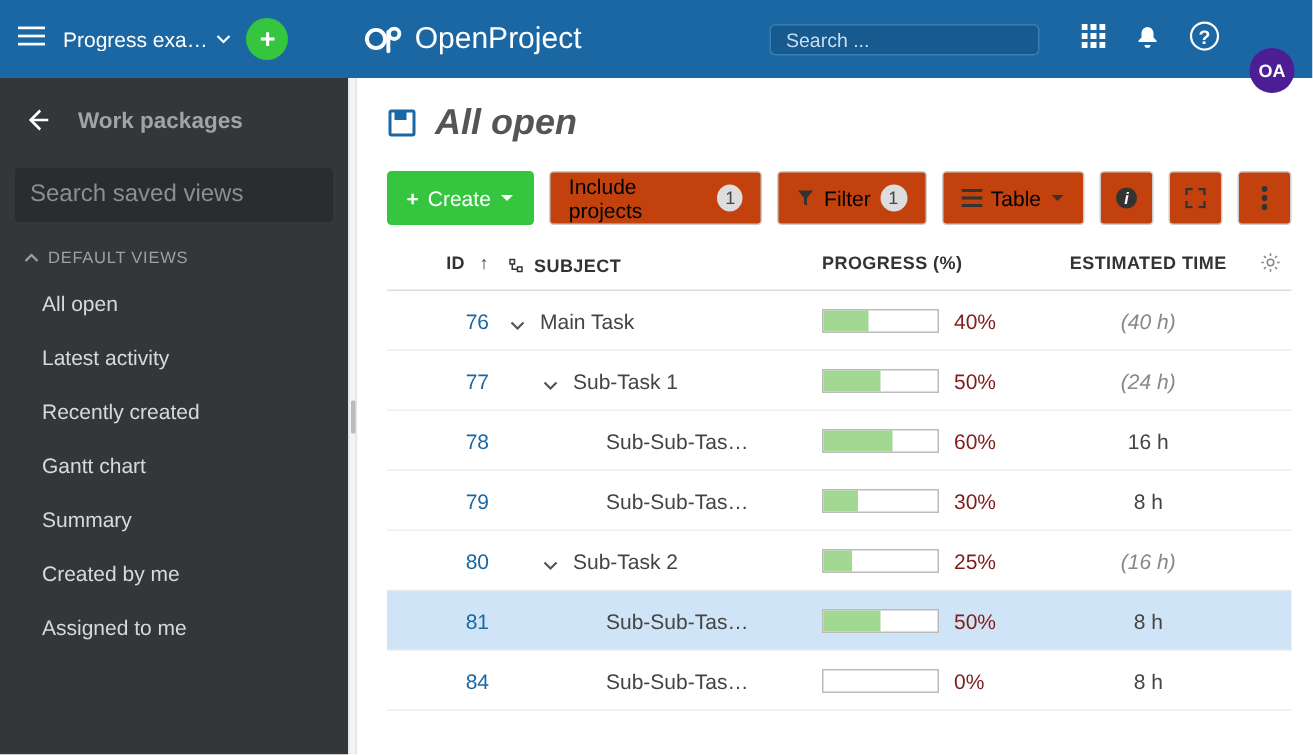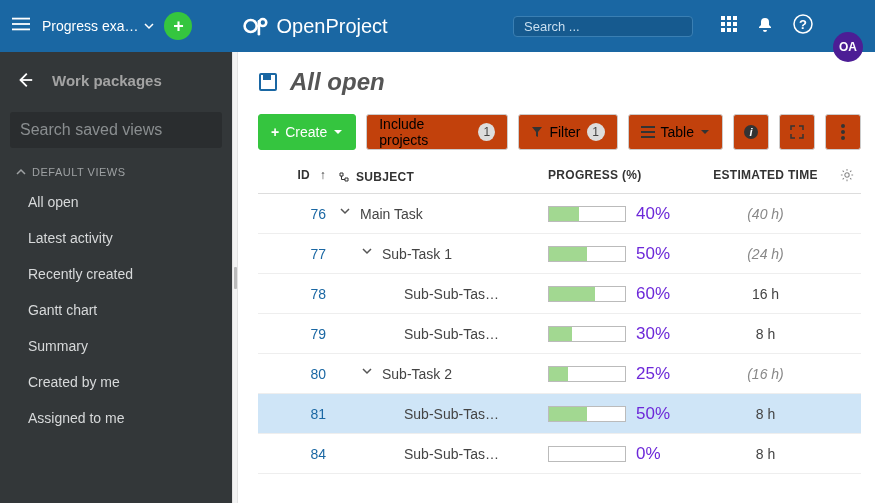--- a/index.html
+++ b/index.html
@@ -49,26 +49,26 @@
   .col-id { width: 80px; text-align: right; padding-right: 12px; }
   .col-subject { width: 210px; display: flex; align-items: center; gap: 6px; }
   .col-progress { width: 150px; }
   .col-est { flex: 1; text-align: center; }
   .col-gear { width: 28px; text-align: center; color: #888; }
   .sort-arrow { margin-left: 6px; }
   
   .trow { display: flex; align-items: center; height: 40px; border-bottom: 1px solid #eee; font-size: 14px; }
   .trow.selected { background: #cfe5f7; }
   .cell-id { width: 80px; text-align: right; padding-right: 12px; color: #1a67a3; }
-  .cell-subject { width: 210px; display: flex; align-items: flex-start; color: #444; white-space: nowrap; overflow: hidden; }
+  .cell-subject { width: 210px; display: flex; align-items: flex-end; color: #444; white-space: nowrap; overflow: hidden; }
   .expander { cursor: pointer; width: 14px; display: inline-flex; justify-content: center; color: #555; }
   .cell-prog { width: 150px; display: flex; align-items: center; gap: 10px; }
   .pbar { width: 78px; height: 16px; border: 1px solid #bbb; background: #fff; }
   .pfill { height: 100%; background: #a2d891; }
-  .pct { font-size: 17px; color: #6d28d9; }
+  .pct { font-size: 14px; color: #7f1d1d; }
   .cell-est { flex: 1; text-align: center; color: #444; }
   .cell-est.italic { font-style: italic; color: #888; }
   .cell-end { width: 28px; }
 </style>
 </head>
 <body>
 
 <div class="topbar">
   <div class="hamburger">
     <svg viewBox="0 0 20 20" width="18" height="18" fill="white">

